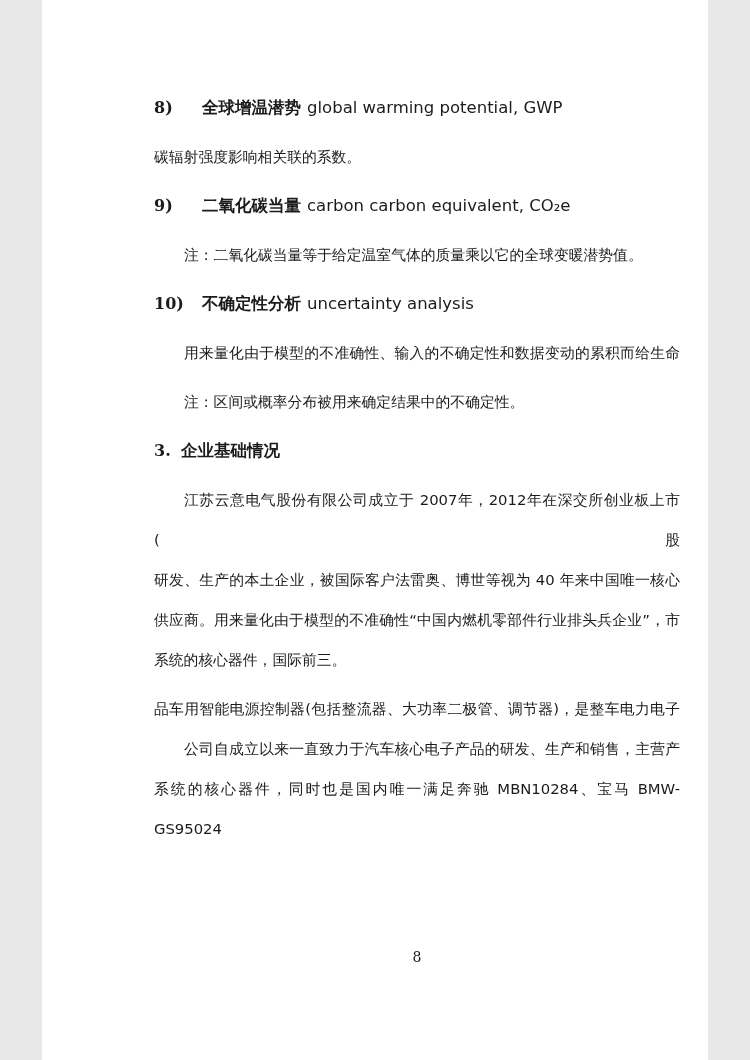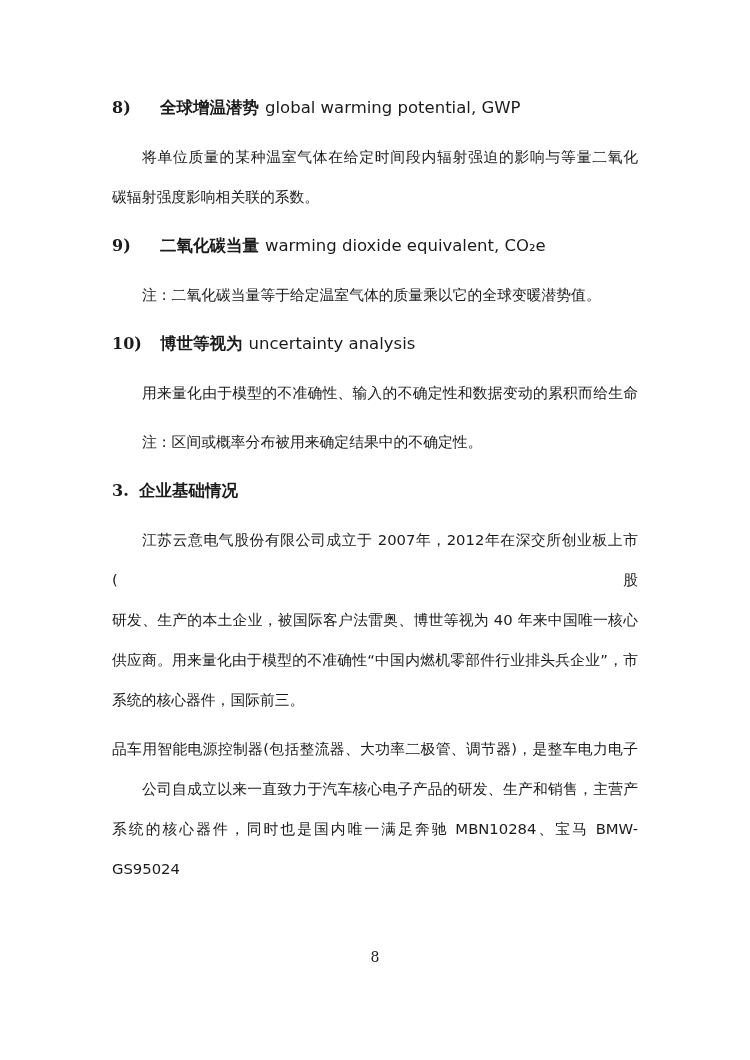--- a/index.html
+++ b/index.html
@@ -1,18 +1,18 @@
 <!DOCTYPE html>
 <html><head>
 <meta charset="utf-8">
 <style>
   html, body { margin: 0; padding: 0; background: #e8e8e8; }
   .page {
     position: relative;
-    width: 750px;
+    width: 666px;
     height: 1060px;
     margin: 0 auto;
     background: #ffffff;
     color: #1b1b1b;
     font-family: "DejaVu Sans", "Liberation Sans", sans-serif;
     overflow: hidden;
   }
   .content {
     position: absolute;
     left: 112px;
@@ -62,33 +62,32 @@
 </head>
 <body>
 
 <div class="page">
   <div class="content">
 
     <div class="block heading">
       <span class="num num-wide">8)</span><span class="zh">全球增温潜势</span><span class="en">global warming potential, GWP</span>
     </div>
     <div class="block para">
-      <div class="line indent fill">将单位质量的某种温室气体在给定时间段内辐射强迫的影响与等量二氧化</div>
       <div class="line">碳辐射强度影响相关联的系数。</div>
     </div>
 
     <div class="block heading">
-      <span class="num num-wide">9)</span><span class="zh">二氧化碳当量</span><span class="en">warming dioxide equivalent, CO₂e</span>
+      <span class="num num-wide">9)</span><span class="zh">二氧化碳当量</span><span class="en">carbon carbon equivalent, CO₂e</span>
     </div>
     <div class="block para">
       <div class="line indent">注：二氧化碳当量等于给定温室气体的质量乘以它的全球变暖潜势值。</div>
     </div>
 
     <div class="block heading">
-      <span class="num num-wide">10)</span><span class="zh">博世等视为</span><span class="en">uncertainty analysis</span>
+      <span class="num num-wide">10)</span><span class="zh">不确定性分析</span><span class="en">uncertainty analysis</span>
     </div>
     <div class="block para">
       <div class="line indent fill">用来量化由于模型的不准确性、输入的不确定性和数据变动的累积而给生命</div>
     </div>
     <div class="block para">
       <div class="line indent">注：区间或概率分布被用来确定结果中的不确定性。</div>
     </div>
 
     <div class="block heading">
       <span class="num num-narrow">3.</span><span class="zh">企业基础情况</span>

